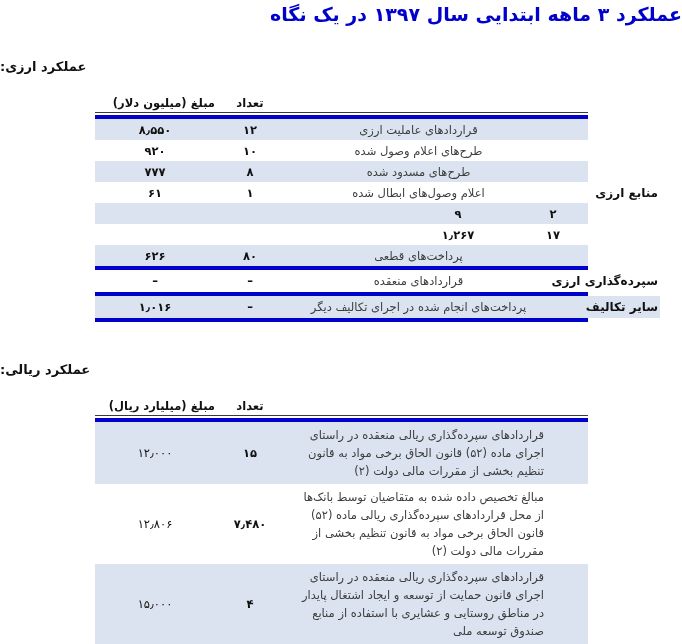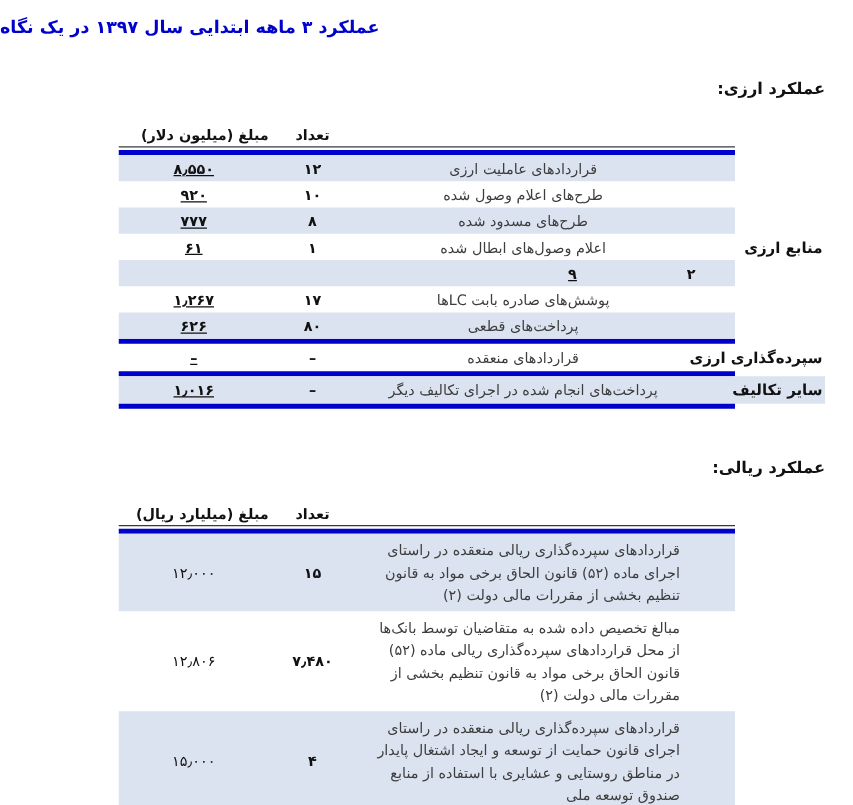--- a/index.html
+++ b/index.html
@@ -7,30 +7,30 @@
     position:relative;
     width:682px;height:644px;
     background:#ffffff;
     overflow:hidden;
     direction:rtl;
     font-family:"DejaVu Sans", sans-serif;
     color:#1a1a1a;
   }
   
   .doc-title{
-    padding-top:14px;
-    text-align:left;
-    font-size:14px;
+    padding-top:3px;
+    text-align:right;
+    font-size:19px;
     font-weight:bold;
     color:#0101cc;
     letter-spacing:0.2px;
   }
   .section-heading{
     margin:34px 22px 0 0;
-    text-align:right;
+    text-align:left;
     font-size:13px;
     font-weight:bold;
     color:#111111;
   }
   .section-heading.second{margin-top:40px;}
   
   .tbl{width:565px;margin:16px 22px 0 0;}
   .lined{width:493px;margin-right:72px;}
   .thead{display:flex;direction:rtl;align-items:flex-end;height:20px;}
   .thead .sp{width:303px;}
@@ -48,21 +48,21 @@
   }
   .grows{width:493px;}
   .trow{display:flex;direction:rtl;align-items:center;height:21px;}
   .trow.tall{height:22px;}
   .trow .desc{
     width:303px;box-sizing:border-box;padding-left:6px;padding-right:42px;
     text-align:center;font-size:11.5px;color:#3d3d3d;
     white-space:nowrap;overflow:hidden;
   }
   .trow .cnt{width:70px;text-align:center;font-size:11.5px;font-weight:bold;color:#111;}
-  .trow .amt{width:120px;text-align:center;font-size:11.5px;font-weight:bold;color:#111;text-decoration:underline;}
+  .trow .amt{width:120px;text-align:center;font-size:11.5px;font-weight:bold;color:#111;}
   .shaded{background:#dbe3f0;}
   .group-shaded{background:#dbe3f0;}
   
   .t2row{display:flex;direction:rtl;align-items:center;min-height:58px;padding:1px 0;}
   .t2row .desc2{
     width:303px;box-sizing:border-box;padding:3px 44px 3px 6px;
     text-align:right;font-size:11.5px;line-height:18px;color:#3d3d3d;
   }
   .t2row .cnt{width:70px;text-align:center;font-size:11.5px;font-weight:bold;color:#111;}
   .t2row .amt{width:120px;text-align:center;font-size:11.5px;font-weight:normal;color:#111;}
@@ -108,21 +108,20 @@
         <div class="trow">
           <div class="desc">اعلام وصول‌های ابطال شده</div>
           <div class="cnt">۱</div>
           <div class="amt">۶۱</div>
         </div>
         <div class="trow shaded">
           <div class="cnt">۲</div>
           <div class="amt">۹</div>
         </div>
         <div class="trow">
-          <div class="desc">پوشش‌های صادره بابت LCها</div>
           <div class="cnt">۱۷</div>
           <div class="amt">۱٫۲۶۷</div>
         </div>
         <div class="trow shaded">
           <div class="desc">پرداخت‌های قطعی</div>
           <div class="cnt">۸۰</div>
           <div class="amt">۶۲۶</div>
         </div>
       </div>
     </div>

